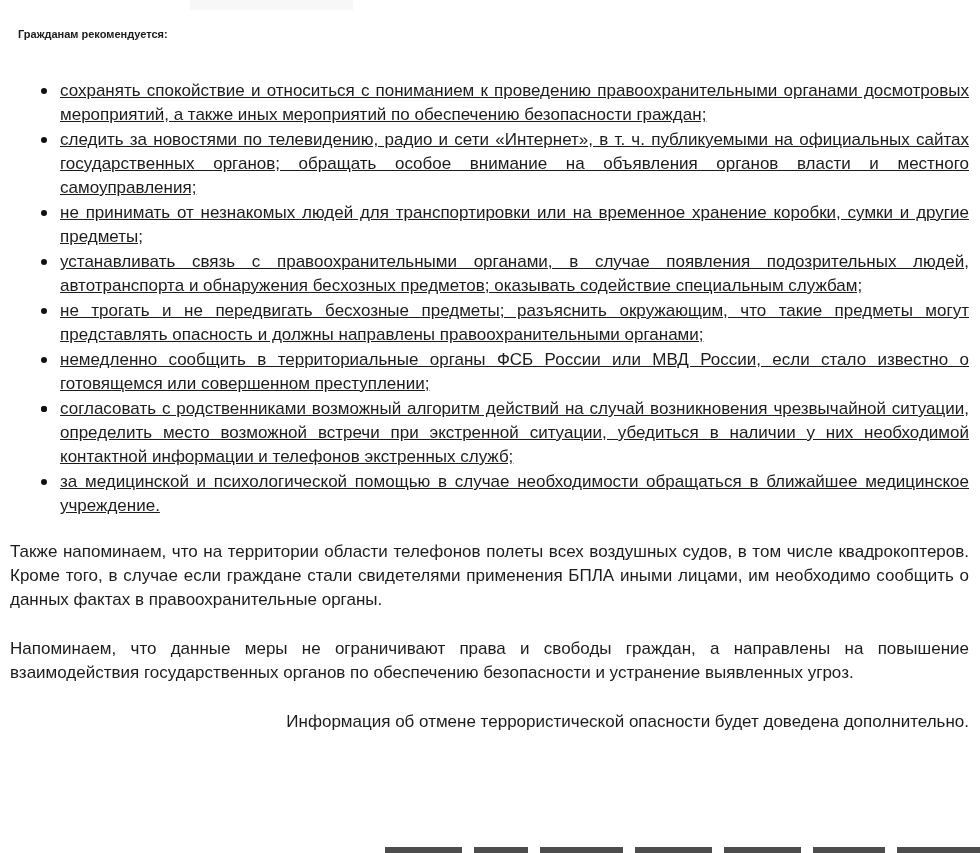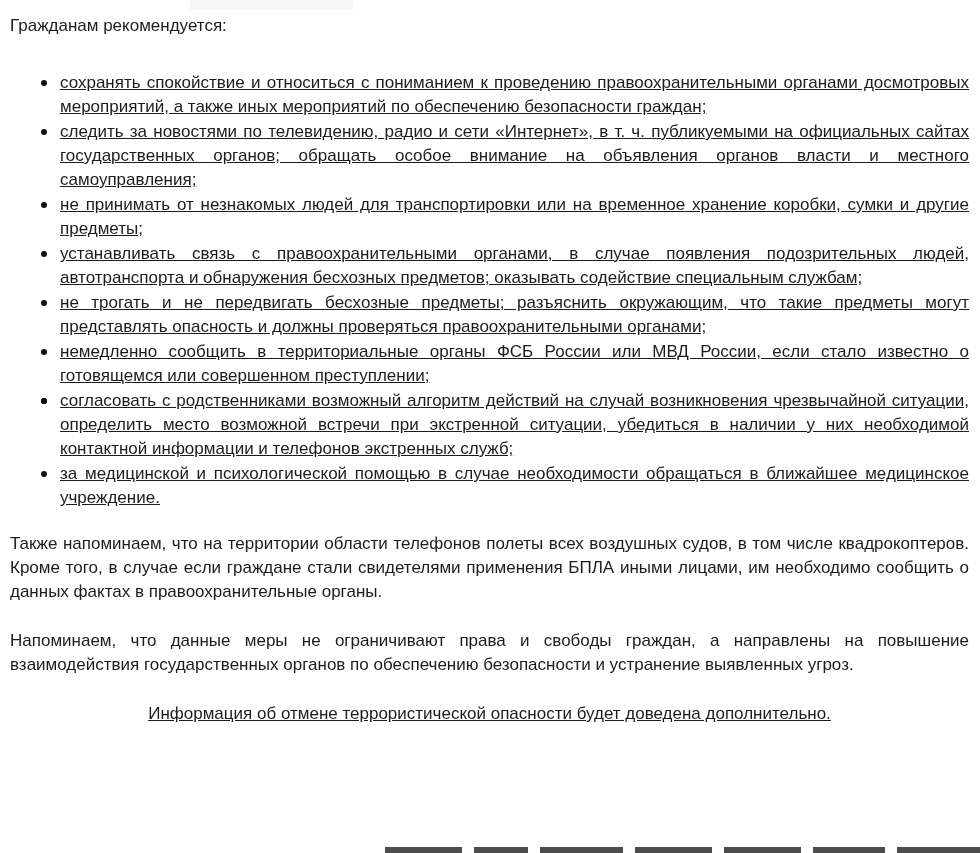--- a/index.html
+++ b/index.html
@@ -18,23 +18,23 @@
     line-height: 24px;
     -webkit-font-smoothing: antialiased;
   }
   .page {
     box-sizing: border-box;
     width: 980px;
     height: 853px;
     padding: 14px 11px 0 10px;
   }
   .doc-title {
-    margin: 0;
-    font-size: 17px;
-    font-weight: 400;
+    margin: 8px;
+    font-size: 11px;
+    font-weight: 700;
   }
   ul.recommendations {
     list-style: none;
     margin: 33px 0 0 0;
     padding: 0 0 0 50px;
     text-decoration: underline;
   }
   ul.recommendations li {
     position: relative;
     text-align: justify;
@@ -50,22 +50,21 @@
     background: #111111;
   }
   p.body-paragraph {
     margin: 25px 0 0 0;
     text-align: justify;
   }
   p.body-paragraph.after-list {
     margin-top: 22px;
   }
   p.body-paragraph.last {
-    text-align: center;
-    text-decoration: underline;
+    text-align: right;
   }
   
   .artifact-top-strip {
     position: absolute;
     left: 190px;
     top: 0;
     width: 163px;
     height: 10px;
     background: #f7f7f7;
   }
@@ -106,21 +105,21 @@
     <li>
       <span class="bullet"></span>
       <span>не принимать от незнакомых людей для транспортировки или на временное хранение коробки, сумки и другие предметы;</span>
     </li>
     <li>
       <span class="bullet"></span>
       <span>устанавливать связь с правоохранительными органами, в случае появления подозрительных людей, автотранспорта и обнаружения бесхозных предметов; оказывать содействие специальным службам;</span>
     </li>
     <li>
       <span class="bullet"></span>
-      <span>не трогать и не передвигать бесхозные предметы; разъяснить окружающим, что такие предметы могут представлять опасность и должны проверяться правоохранительными органами;</span>
+      <span>не трогать и не передвигать бесхозные предметы; разъяснить окружающим, что такие предметы могут представлять опасность и должны направлены правоохранительными органами;</span>
     </li>
     <li>
       <span class="bullet"></span>
       <span>немедленно сообщить в территориальные органы ФСБ России или МВД России, если стало известно о готовящемся или совершенном преступлении;</span>
     </li>
     <li>
       <span class="bullet"></span>
     </li>
     <li>
       <span class="bullet"></span>

